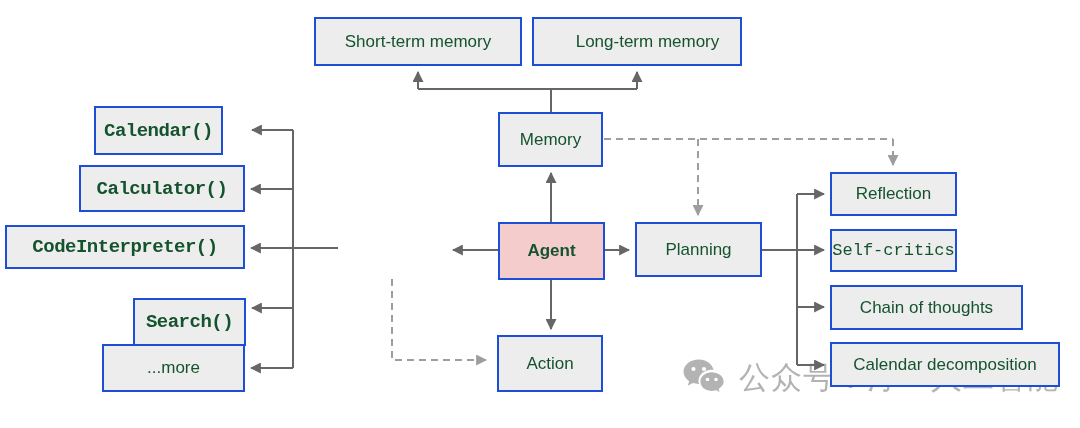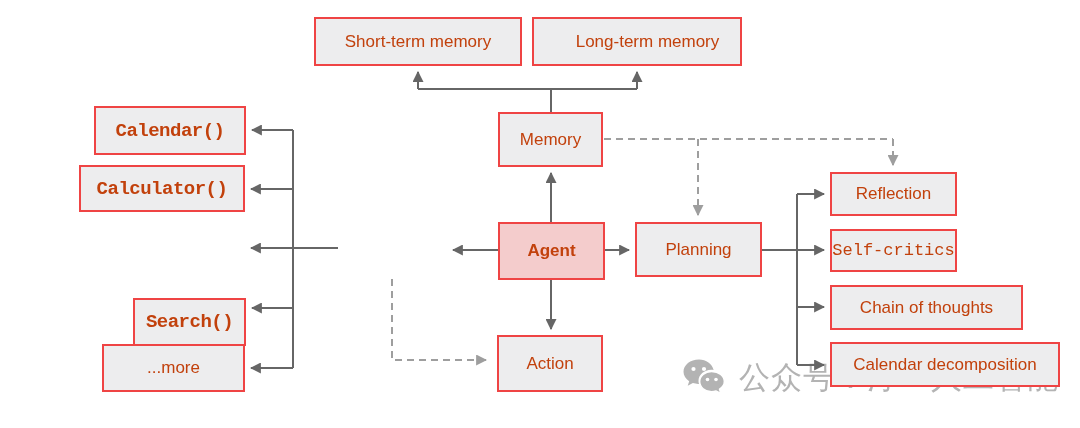--- a/index.html
+++ b/index.html
@@ -13,26 +13,26 @@
   }
   .connector-layer {
     position: absolute;
     left: 0; top: 0;
     width: 1080px; height: 428px;
   }
   .node {
     position: absolute;
     box-sizing: border-box;
     background: #ededee;
-    border: 2px solid #ef4444;
+    border: 2px solid #1d4ed8;
     display: flex;
     align-items: center;
     justify-content: center;
     font-size: 17px;
-    color: #c2410c;
+    color: #14532d;
     white-space: nowrap;
     z-index: 2;
   }
   .node--agent {
     background: #f4cccc;
     font-weight: bold;
   }
   .node--mono {
     font-family: "Liberation Mono", "DejaVu Sans Mono", monospace;
     font-weight: bold;
@@ -119,22 +119,23 @@
     </g>
   </svg>
 
   <div class="node" style="left:314px; top:17px; width:208px; height:49px;">Short-term memory</div>
   <div class="node" style="left:532px; top:17px; width:210px; height:49px;padding-left:21px;">Long-term memory</div>
   <div class="node" style="left:498px; top:112px; width:105px; height:55px;">Memory</div>
   <div class="node node--agent" style="left:498px; top:222px; width:107px; height:58px;">Agent</div>
   <div class="node" style="left:635px; top:222px; width:127px; height:55px;">Planning</div>
   <div class="node" style="left:497px; top:335px; width:106px; height:57px;">Action</div>
 
-  <div class="node node--mono" style="left:94px; top:106px; width:152px; height:49px;">Calendar()</div>
+  <div class="node node--mono" style="left:94px; top:106px; width:129px; height:49px;">Calendar()</div>
   <div class="node node--mono" style="left:79px; top:165px; width:166px; height:47px;">Calculator()</div>
+  <div class="node node--mono" style="left:5px; top:225px; width:240px; height:44px;">CodeInterpreter()</div>
   <div class="node node--mono" style="left:133px; top:298px; width:113px; height:48px;">Search()</div>
   <div class="node" style="left:102px; top:344px; width:143px; height:48px;">...more</div>
 
   <div class="node" style="left:830px; top:172px; width:127px; height:44px;">Reflection</div>
   <div class="node" style="left:830px; top:229px; width:127px; height:43px;font-family:Liberation Mono, monospace;">Self-critics</div>
   <div class="node" style="left:830px; top:285px; width:193px; height:45px;">Chain of thoughts</div>
   <div class="node" style="left:830px; top:342px; width:230px; height:45px;">Calendar decomposition</div>
 
 </div>
 

